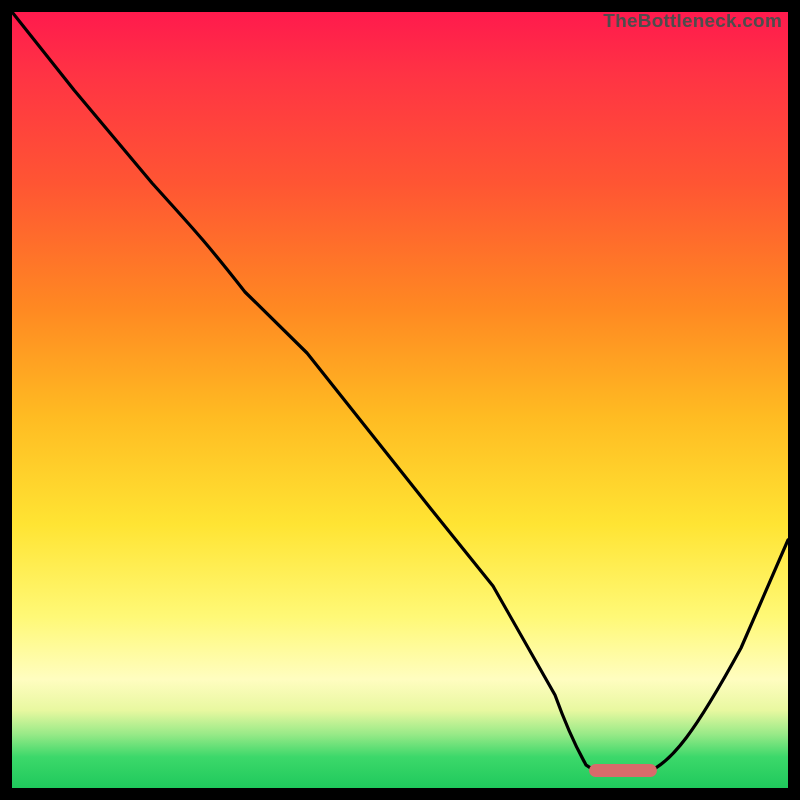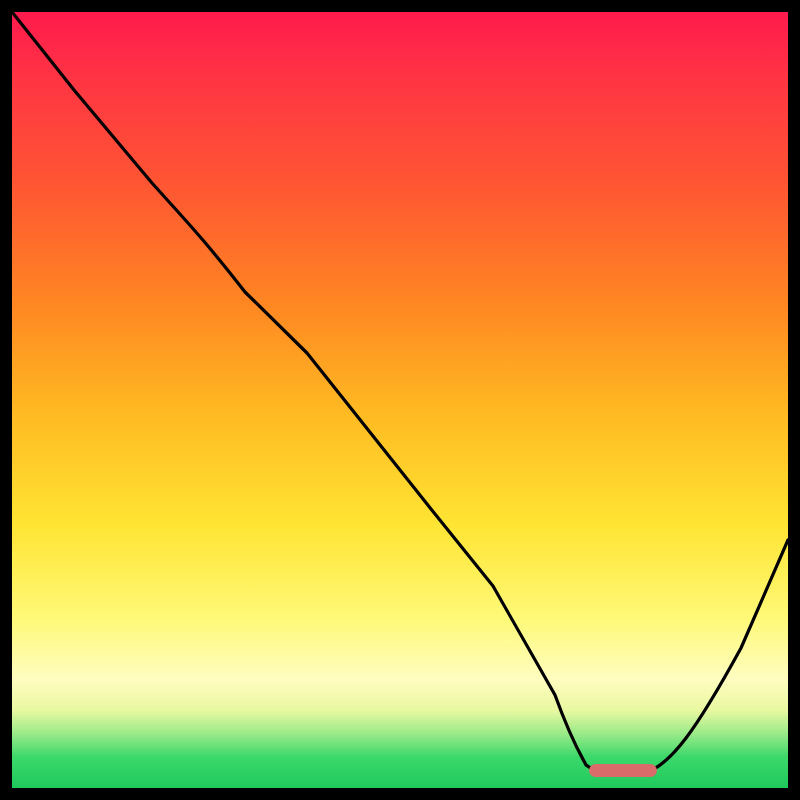--- a/index.html
+++ b/index.html
@@ -52,20 +52,21 @@
     position: absolute;
     height: 13px;
     border-radius: 7px;
     background: #d96b6b;
   }
 </style>
 </head>
 <body>
 
 <div class="frame">
+  <div class="watermark">TheBottleneck.com</div>
 
   <svg class="curve" viewBox="0 0 776 776" preserveAspectRatio="none">
     <path d="M 0 0
              L 62 78
              L 140 171
              C 175 210, 190 225, 233 280
              L 295 341
              L 357 419
              L 419 497
              L 481 574

